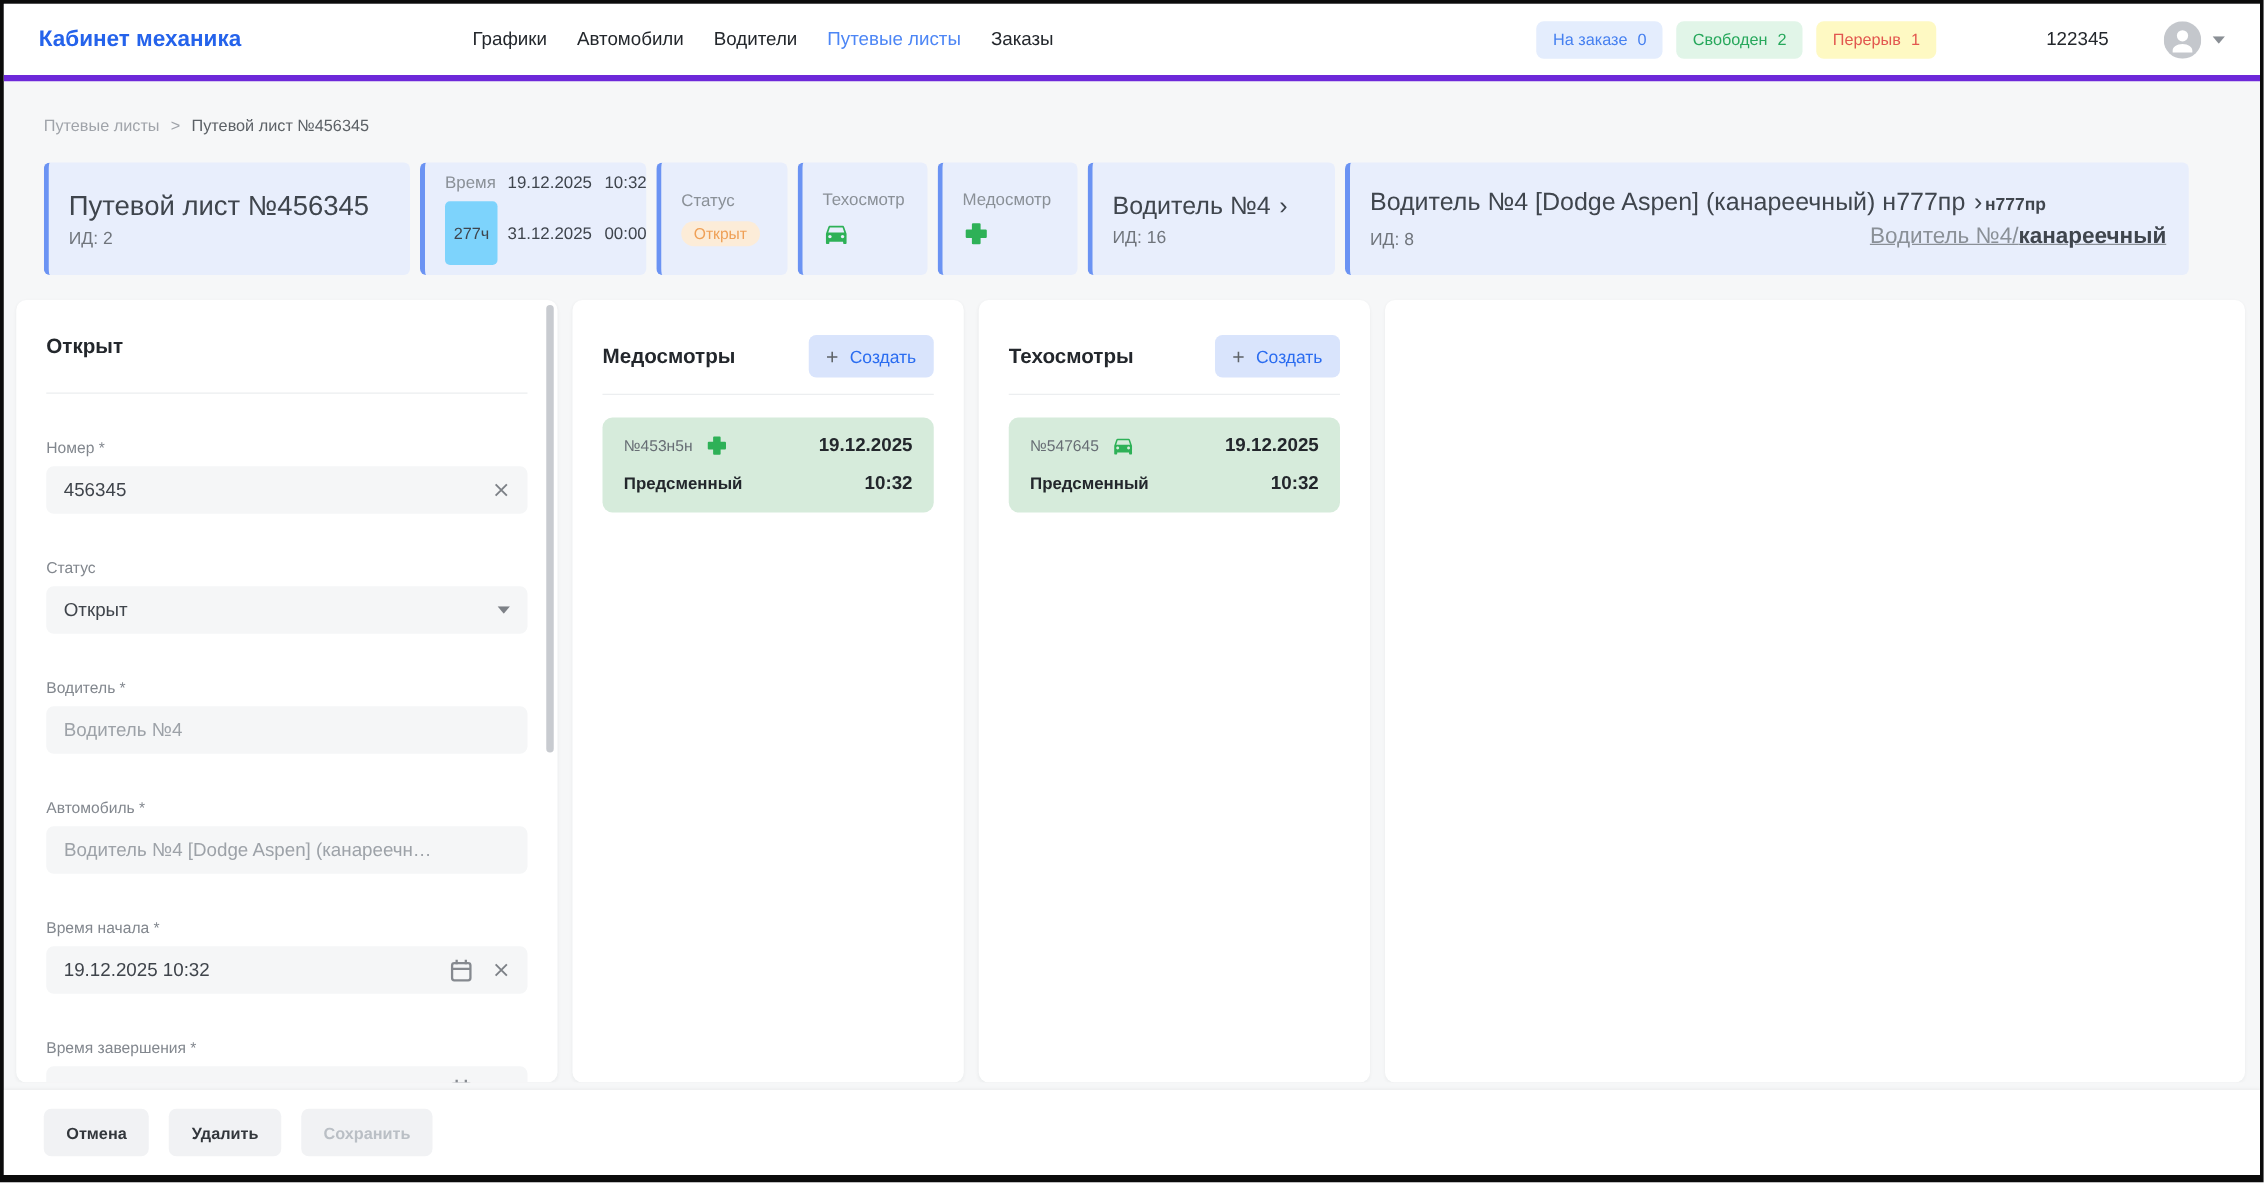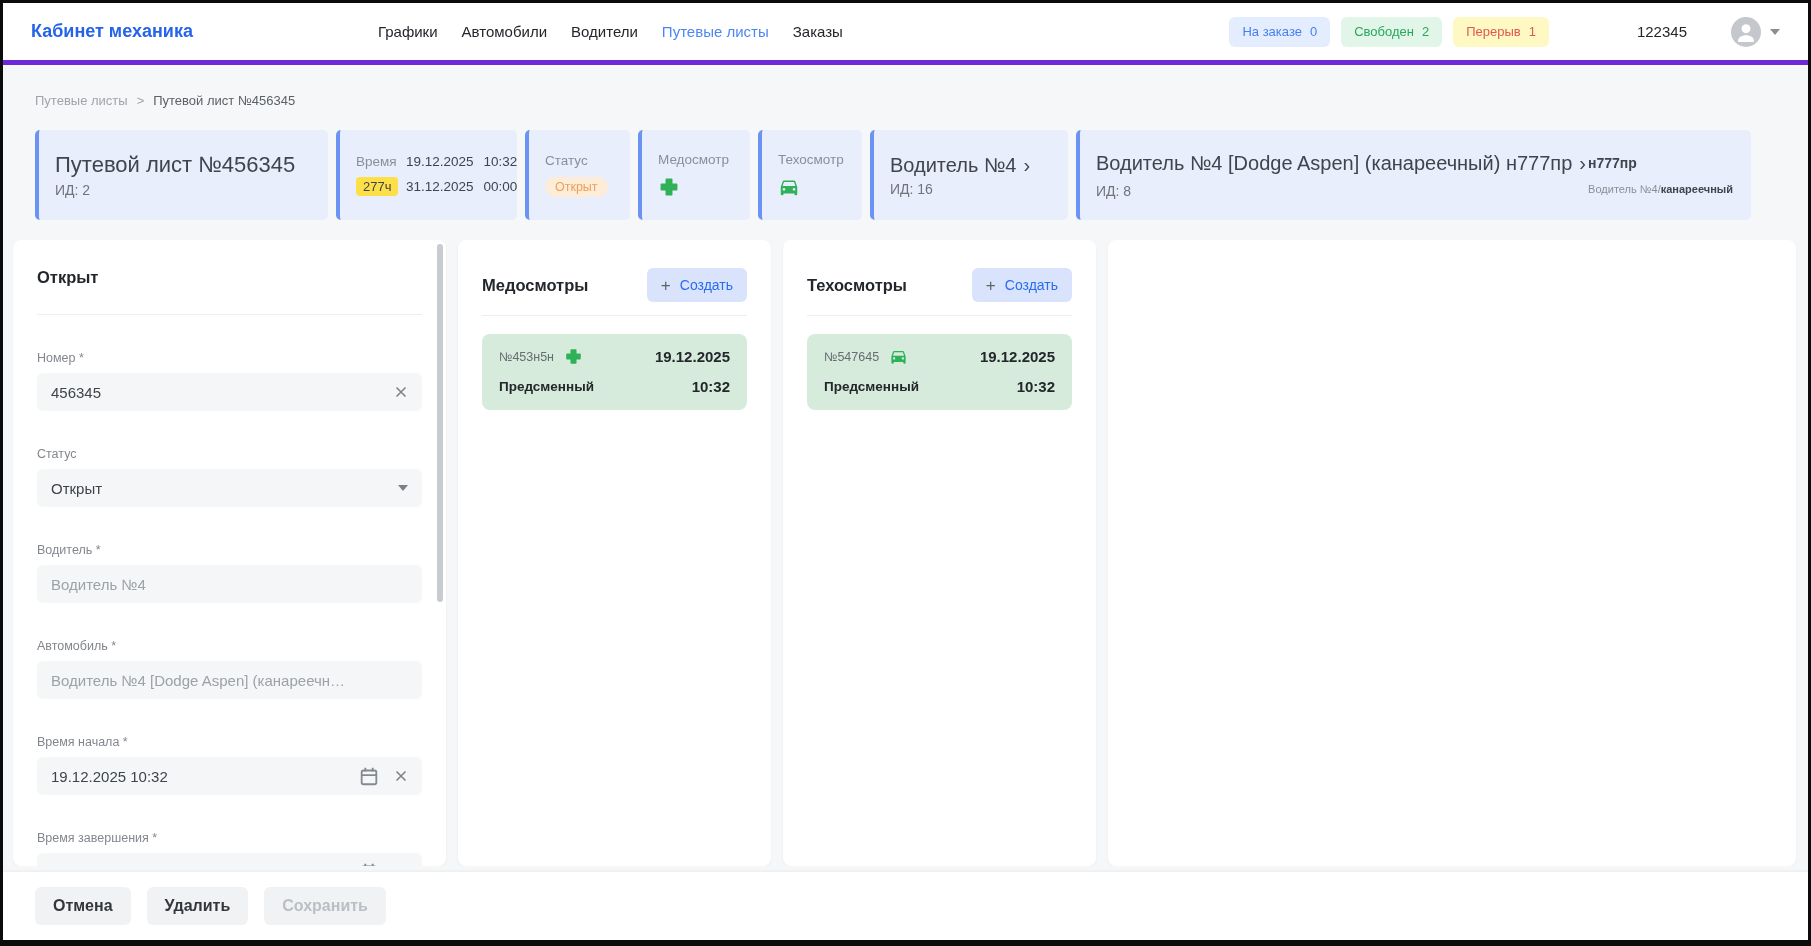--- a/index.html
+++ b/index.html
@@ -35,34 +35,34 @@
   .hcard{background:#e8eefc;border-left:4px solid #6b93f3;border-radius:5px;padding:10px 18px 10px 16px;
          display:flex;flex-direction:column;justify-content:center;flex-shrink:0;}
   .hc-title{font-size:22px;color:#3f454d;white-space:nowrap;}
   .hc-sub{font-size:14px;color:#70757c;margin-top:4px;}
   .hc-label{font-size:13.5px;color:#8a9097;}
   .hcard-waybill{width:293px;}
   .hcard-time{width:181px;}
   .time-grid{display:grid;grid-template-columns:50px auto;row-gap:8px;align-items:center;justify-items:start;}
   .tval{font-size:13.5px;color:#3f454d;white-space:nowrap;}
   .tsp{margin-left:10px;}
-  .tpill{background:#fde047;border-radius:4px;padding:2px 7px;font-size:13px;color:#3f454d;text-align:right;}
+  .tpill{background:#7dd3fc;border-radius:4px;padding:18px 7px;font-size:13px;color:#3f454d;text-align:right;}
   .hcard-status{width:105px;}
   .status-pill{background:#fcecd8;color:#efa057;font-size:12.5px;border-radius:10px;padding:3px 10px;
                margin-top:9px;align-self:flex-start;}
   .hcard-med{width:112px;}
   .hcard-tech{width:104px;}
   .hc-icon{margin-top:9px;width:22px;height:22px;}
   .hcard-driver{width:198px;cursor:pointer;}
   .hc-title2{font-size:20px;color:#3f454d;white-space:nowrap;display:flex;align-items:center;}
   .chev{font-size:20px;color:#3f454d;margin-left:7px;}
   .hcard-vehicle{flex:1;min-width:0;cursor:pointer;}
   .plate{font-size:14px;font-weight:700;color:#3f454d;margin-left:2px;}
   .vrow{display:flex;justify-content:space-between;align-items:center;margin-top:4px;}
-  .vsub{font-size:11px;color:#8a9097;}
+  .vsub{font-size:18px;color:#8a9097;text-decoration:underline;}
   .vsub b{color:#3f454d;font-weight:700;}
 
   
   .main{display:flex;gap:12px;padding:20px 12px 0 10px;flex:1;overflow:hidden;margin-bottom:6px;}
   .panel{background:#fff;border-radius:8px;overflow:hidden;position:relative;
          box-shadow:0 1px 3px rgba(25,30,40,.05);height:100%;}
   .panel-form{width:433px;padding:28px 24px;flex-shrink:0;}
   .panel-insp{width:313px;padding:28px 24px;flex-shrink:0;}
   .panel-empty{flex:1;}
   .panel-title{font-size:16.5px;font-weight:700;color:#23272c;margin:0;}
@@ -95,21 +95,21 @@
   .gc-row{display:flex;align-items:center;}
   .gc-row2{margin-top:12px;}
   .gc-num{font-size:12.5px;color:#676d74;}
   .gc-icon{width:19px;height:19px;margin-left:10px;}
   .gc-date,.gc-time{margin-left:auto;font-size:15px;font-weight:700;color:#23272c;}
   .gc-type{font-size:13.5px;font-weight:700;color:#23272c;}
 
   
   .footer{height:68px;background:#fff;display:flex;align-items:center;gap:16px;padding-left:32px;
           flex-shrink:0;box-shadow:0 -1px 3px rgba(0,0,0,.05);}
-  .fbtn{height:38px;border:none;border-radius:6px;background:#f1f2f4;padding:0 18px;font-size:16px;
+  .fbtn{height:38px;border:none;border-radius:6px;background:#f1f2f4;padding:0 18px;font-size:13px;
         font-weight:700;color:#33373c;cursor:pointer;font-family:inherit;}
   .fbtn-disabled{color:#babfc5;cursor:default;}
 </style>
 </head>
 <body>
 
 <div class="frame">
 
   <header class="navbar">
     <div class="brand">Кабинет механика</div>
@@ -165,30 +165,30 @@
         <span class="hc-label">Время</span>
         <span class="tval"><span>19.12.2025</span><span class="tsp">10:32</span></span>
         <span class="tpill">277ч</span>
         <span class="tval"><span>31.12.2025</span><span class="tsp">00:00</span></span>
       </div>
     </div>
     <div class="hcard hcard-status">
       <div class="hc-label">Статус</div>
       <div class="status-pill">Открыт</div>
     </div>
+    <div class="hcard hcard-tech">
+      <div class="hc-label">Техосмотр</div>
+      <svg class="hc-icon" viewBox="0 0 24 24">
+        <path fill="#2eb157" d="M18.92 6.01C18.72 5.42 18.16 5 17.5 5h-11c-.66 0-1.21.42-1.42 1.01L3 12v8c0 .55.45 1 1 1h1c.55 0 1-.45 1-1v-1h12v1c0 .55.45 1 1 1h1c.55 0 1-.45 1-1v-8l-2.08-5.99zM6.5 16c-.83 0-1.5-.67-1.5-1.5S5.67 13 6.5 13s1.5.67 1.5 1.5S7.33 16 6.5 16zm11 0c-.83 0-1.5-.67-1.5-1.5s.67-1.5 1.5-1.5 1.5.67 1.5 1.5-.67 1.5-1.5 1.5zM5 11l1.5-4.5h11L19 11H5z"></path>
+      </svg>
+    </div>
     <div class="hcard hcard-med">
       <div class="hc-label">Медосмотр</div>
       <svg class="hc-icon" viewBox="0 0 24 24">
         <path d="M9.2 2.8h5.6a1 1 0 0 1 1 1v4.4h4.4a1 1 0 0 1 1 1v5.6a1 1 0 0 1-1 1h-4.4v4.4a1 1 0 0 1-1 1H9.2a1 1 0 0 1-1-1v-4.4H3.8a1 1 0 0 1-1-1V9.2a1 1 0 0 1 1-1h4.4V3.8a1 1 0 0 1 1-1z" fill="#2eb157"></path>
-      </svg>
-    </div>
-    <div class="hcard hcard-tech">
-      <div class="hc-label">Техосмотр</div>
-      <svg class="hc-icon" viewBox="0 0 24 24">
-        <path fill="#2eb157" d="M18.92 6.01C18.72 5.42 18.16 5 17.5 5h-11c-.66 0-1.21.42-1.42 1.01L3 12v8c0 .55.45 1 1 1h1c.55 0 1-.45 1-1v-1h12v1c0 .55.45 1 1 1h1c.55 0 1-.45 1-1v-8l-2.08-5.99zM6.5 16c-.83 0-1.5-.67-1.5-1.5S5.67 13 6.5 13s1.5.67 1.5 1.5S7.33 16 6.5 16zm11 0c-.83 0-1.5-.67-1.5-1.5s.67-1.5 1.5-1.5 1.5.67 1.5 1.5-.67 1.5-1.5 1.5zM5 11l1.5-4.5h11L19 11H5z"></path>
       </svg>
     </div>
     <div class="hcard hcard-driver">
       <div class="hc-title2">
         <span>Водитель №4</span>
         <span class="chev">›</span>
       </div>
       <div class="hc-sub">ИД: 16</div>
     </div>
     <div class="hcard hcard-vehicle">

